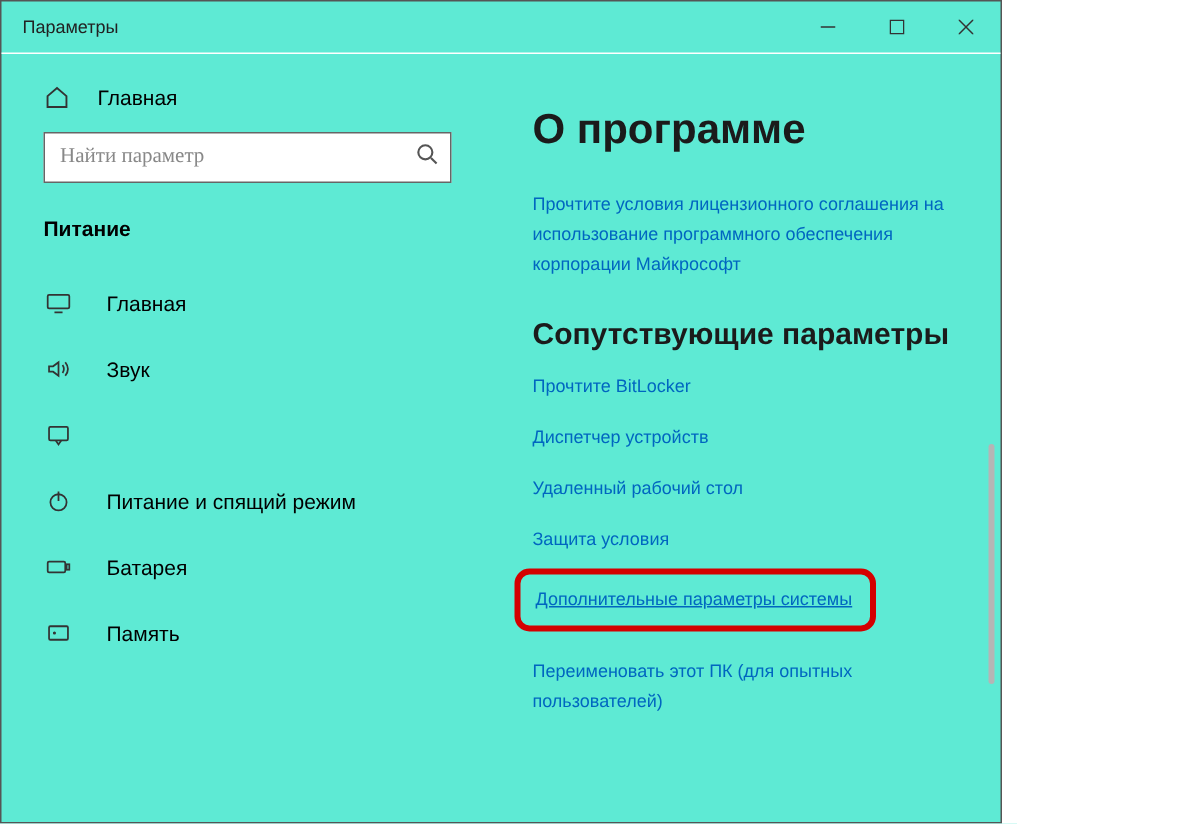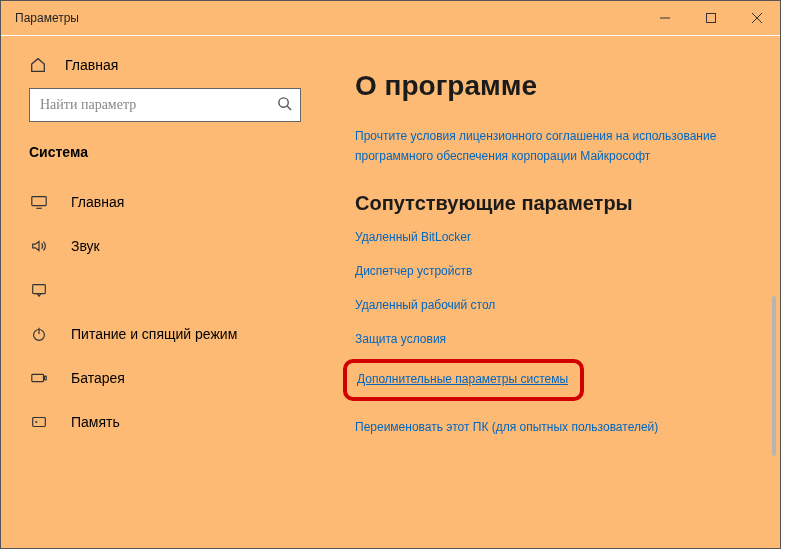--- a/index.html
+++ b/index.html
@@ -7,25 +7,25 @@
     padding: 0;
     width: 802px;
     height: 549px;
     font-family: "Segoe UI", Tahoma, sans-serif;
     background: #fff;
     overflow: hidden;
     color: #000;
   }
   .window-border {
     box-sizing: border-box;
-    width: 781px;
+    width: 668px;
     height: 549px;
     border: 1px solid #555;
     position: relative;
-    background: #fdba74;
+    background: #5eead4;
   }
   .titlebar {
     height: 34px;
     display: flex;
     align-items: center;
     font-size: 12px;
     padding-left: 14px;
     color: #222;
     border-bottom: 1px solid #fff;
   }
@@ -192,21 +192,21 @@
           <input type="text" placeholder="Найти параметр" style="">
           <span class="sicon">
             <svg viewBox="0 0 16 16">
                 <circle cx="7" cy="7" r="5"></circle>
                 <line x1="11" y1="11" x2="15" y2="15"></line>
               </svg>
           </span>
         </div>
       </div>
 
-      <div class="section-label">Система</div>
+      <div class="section-label">Питание</div>
 
       <div class="nav-item">
         <span class="icon">
           <svg viewBox="0 0 20 20">
               <rect x="2" y="4" width="16" height="10" rx="1"></rect>
               <line x1="7" y1="17" x2="13" y2="17"></line>
             </svg>
         </span>
         <span>Главная</span>
       </div>
@@ -264,21 +264,21 @@
 
     </div>
 
     <div class="main">
       <h1>О программе</h1>
 
       <div class="link">Прочтите условия лицензионного соглашения на использование программного обеспечения корпорации Майкрософт</div>
 
       <div class="section-h">Сопутствующие параметры</div>
 
-      <div class="link tight">Удаленный BitLocker</div>
+      <div class="link tight">Прочтите BitLocker</div>
       <div class="link tight">Диспетчер устройств</div>
       <div class="link tight">Удаленный рабочий стол</div>
       <div class="link tight">Защита условия</div>
 
       <div class="highlight-box">
         <div class="link">Дополнительные параметры системы</div>
       </div>
 
       <div class="link tight" style="margin-top:8px">Переименовать этот ПК (для опытных пользователей)</div>
 

